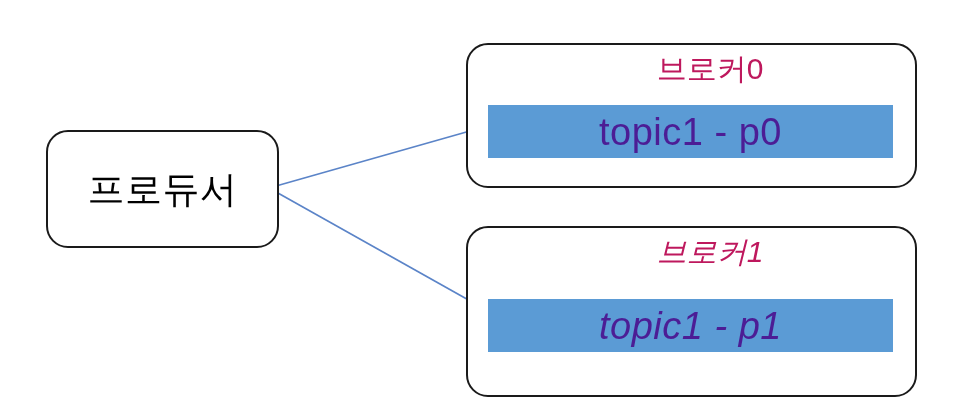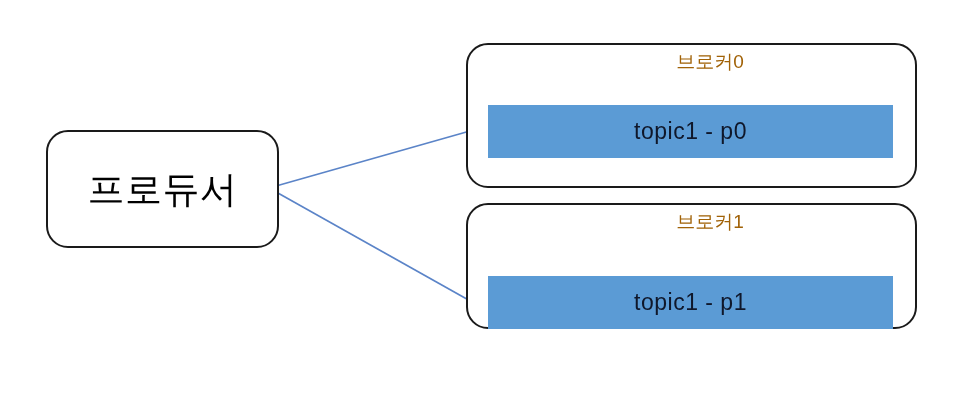--- a/index.html
+++ b/index.html
@@ -56,54 +56,55 @@
 
   
   #broker-box-0 {
     left: 466px;
     top: 43px;
     width: 451px;
     height: 145px;
   }
   #broker-box-1 {
     left: 466px;
-    top: 203px;
+    top: 226px;
     width: 451px;
-    height: 126px;
+    height: 171px;
+    font-style: italic;
   }
   .broker-title {
     position: absolute;
     left: 0;
     right: 0;
     top: 6px;
     text-align: center;
-    font-size: 19px;
+    font-size: 30px;
     line-height: 1.2;
-    color: #a16207;
+    color: #be185d;
     white-space: nowrap;
     padding-left: 37px;
   }
 
   
   .partition-bar {
     position: absolute;
     left: 20px;
     width: 405px;
     height: 53px;
     background: #5B9BD5;
     display: flex;
     align-items: center;
     justify-content: center;
   }
   #partition-bar-0 { top: 60px; }
   #partition-bar-1 { top: 71px; text-align: right; }
   .partition-label {
-    font-size: 23px;
+    font-size: 38px;
     line-height: 1;
-    color: #0f172a;
+    color: #4c1d95;
     white-space: nowrap;
     letter-spacing: 0.5px;
   }
 </style>
 </head>
 <body>
 
 <div id="canvas">
 
   <svg id="arrow-layer" viewBox="0 0 961 405" width="961" height="405">

